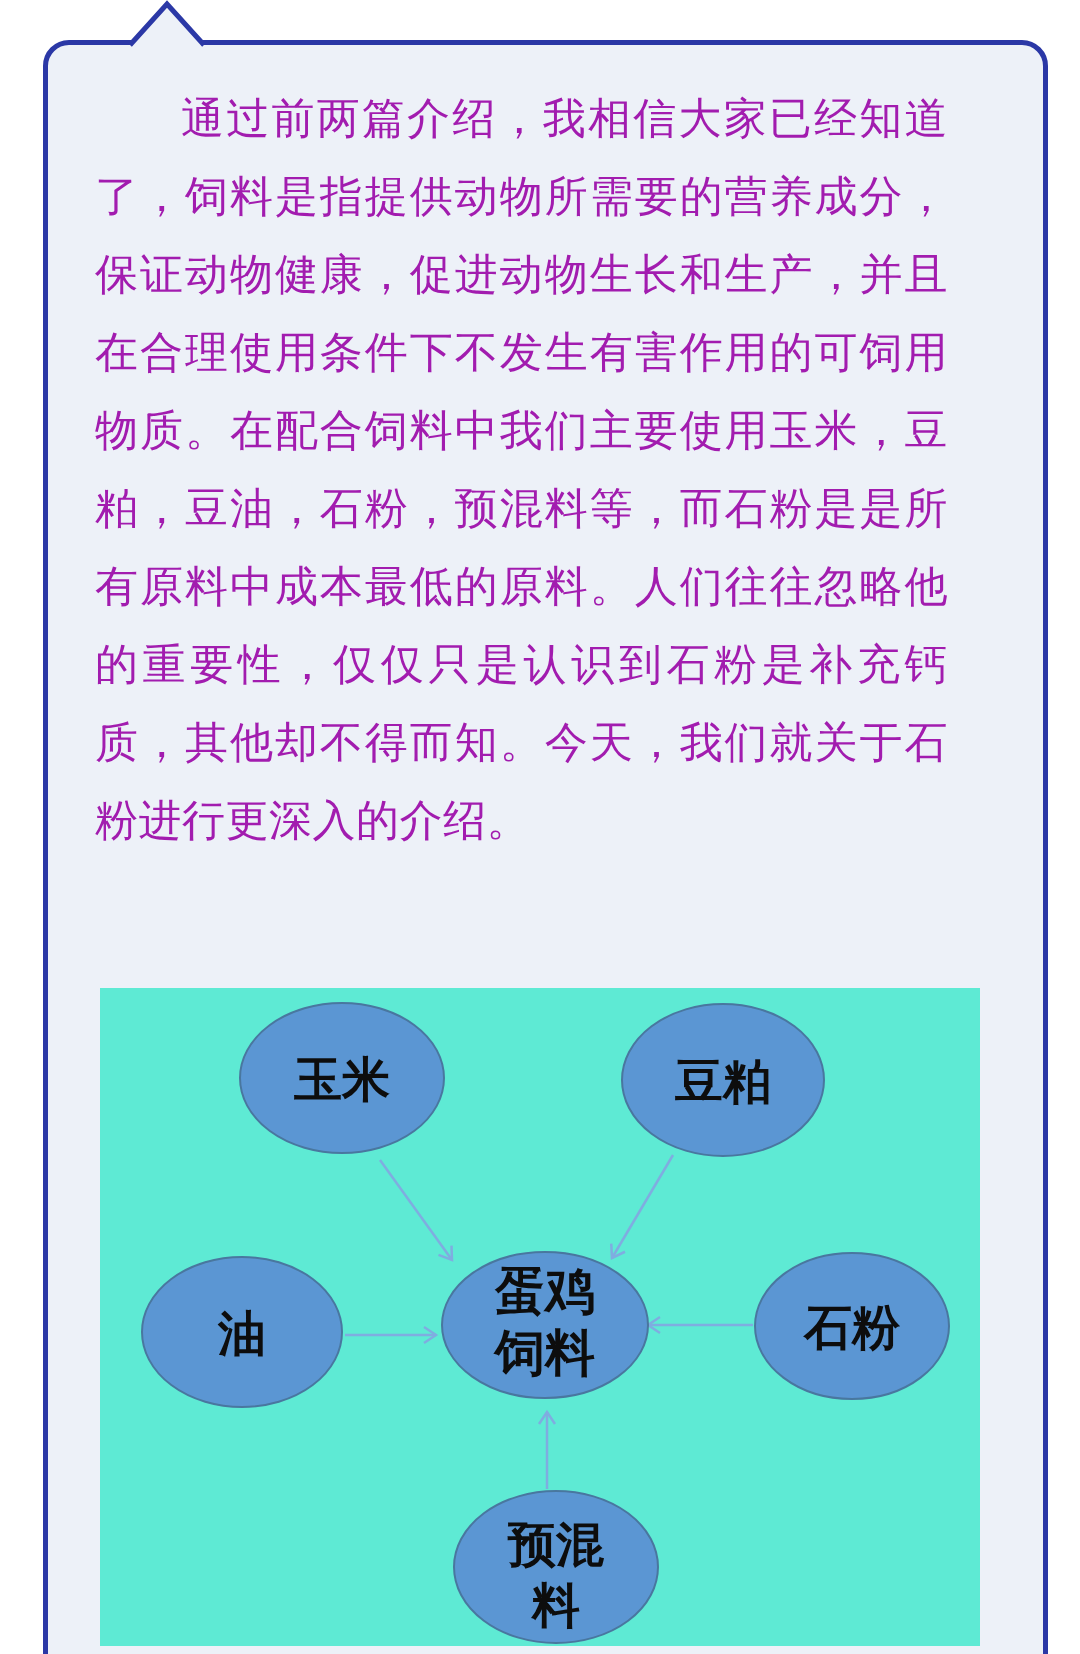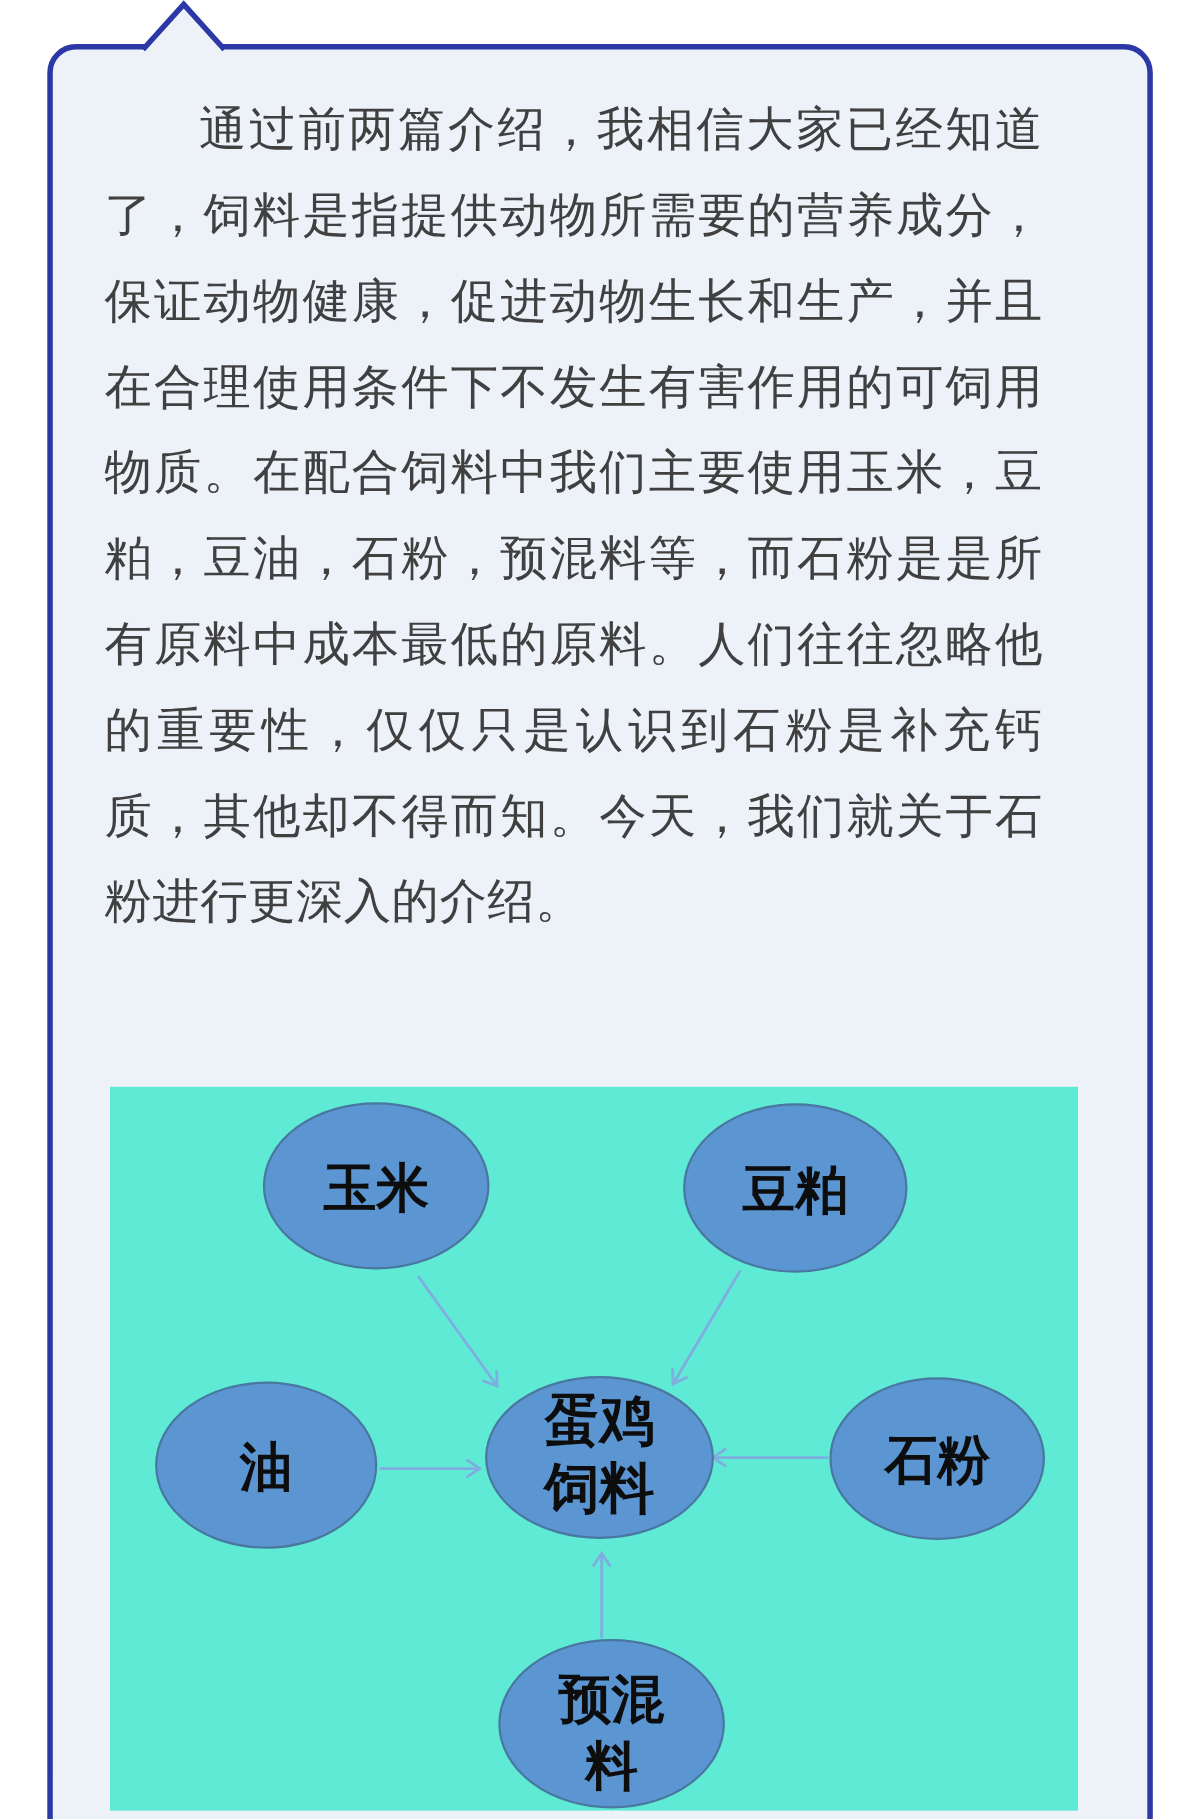--- a/index.html
+++ b/index.html
@@ -35,21 +35,21 @@
     z-index: 2;
   }
   .article-text {
     position: absolute;
     left: 47px;
     right: 95px;
     top: 34px;
     margin: 0;
     font-size: 43px;
     line-height: 78px;
-    color: #404040;
+    color: #a21caf;
     text-align: justify;
     text-align-last: left;
     text-indent: 2em;
     letter-spacing: 0.5px;
   }
   .diagram-panel {
     position: absolute;
     left: 100px;
     top: 988px;
     width: 880px;

